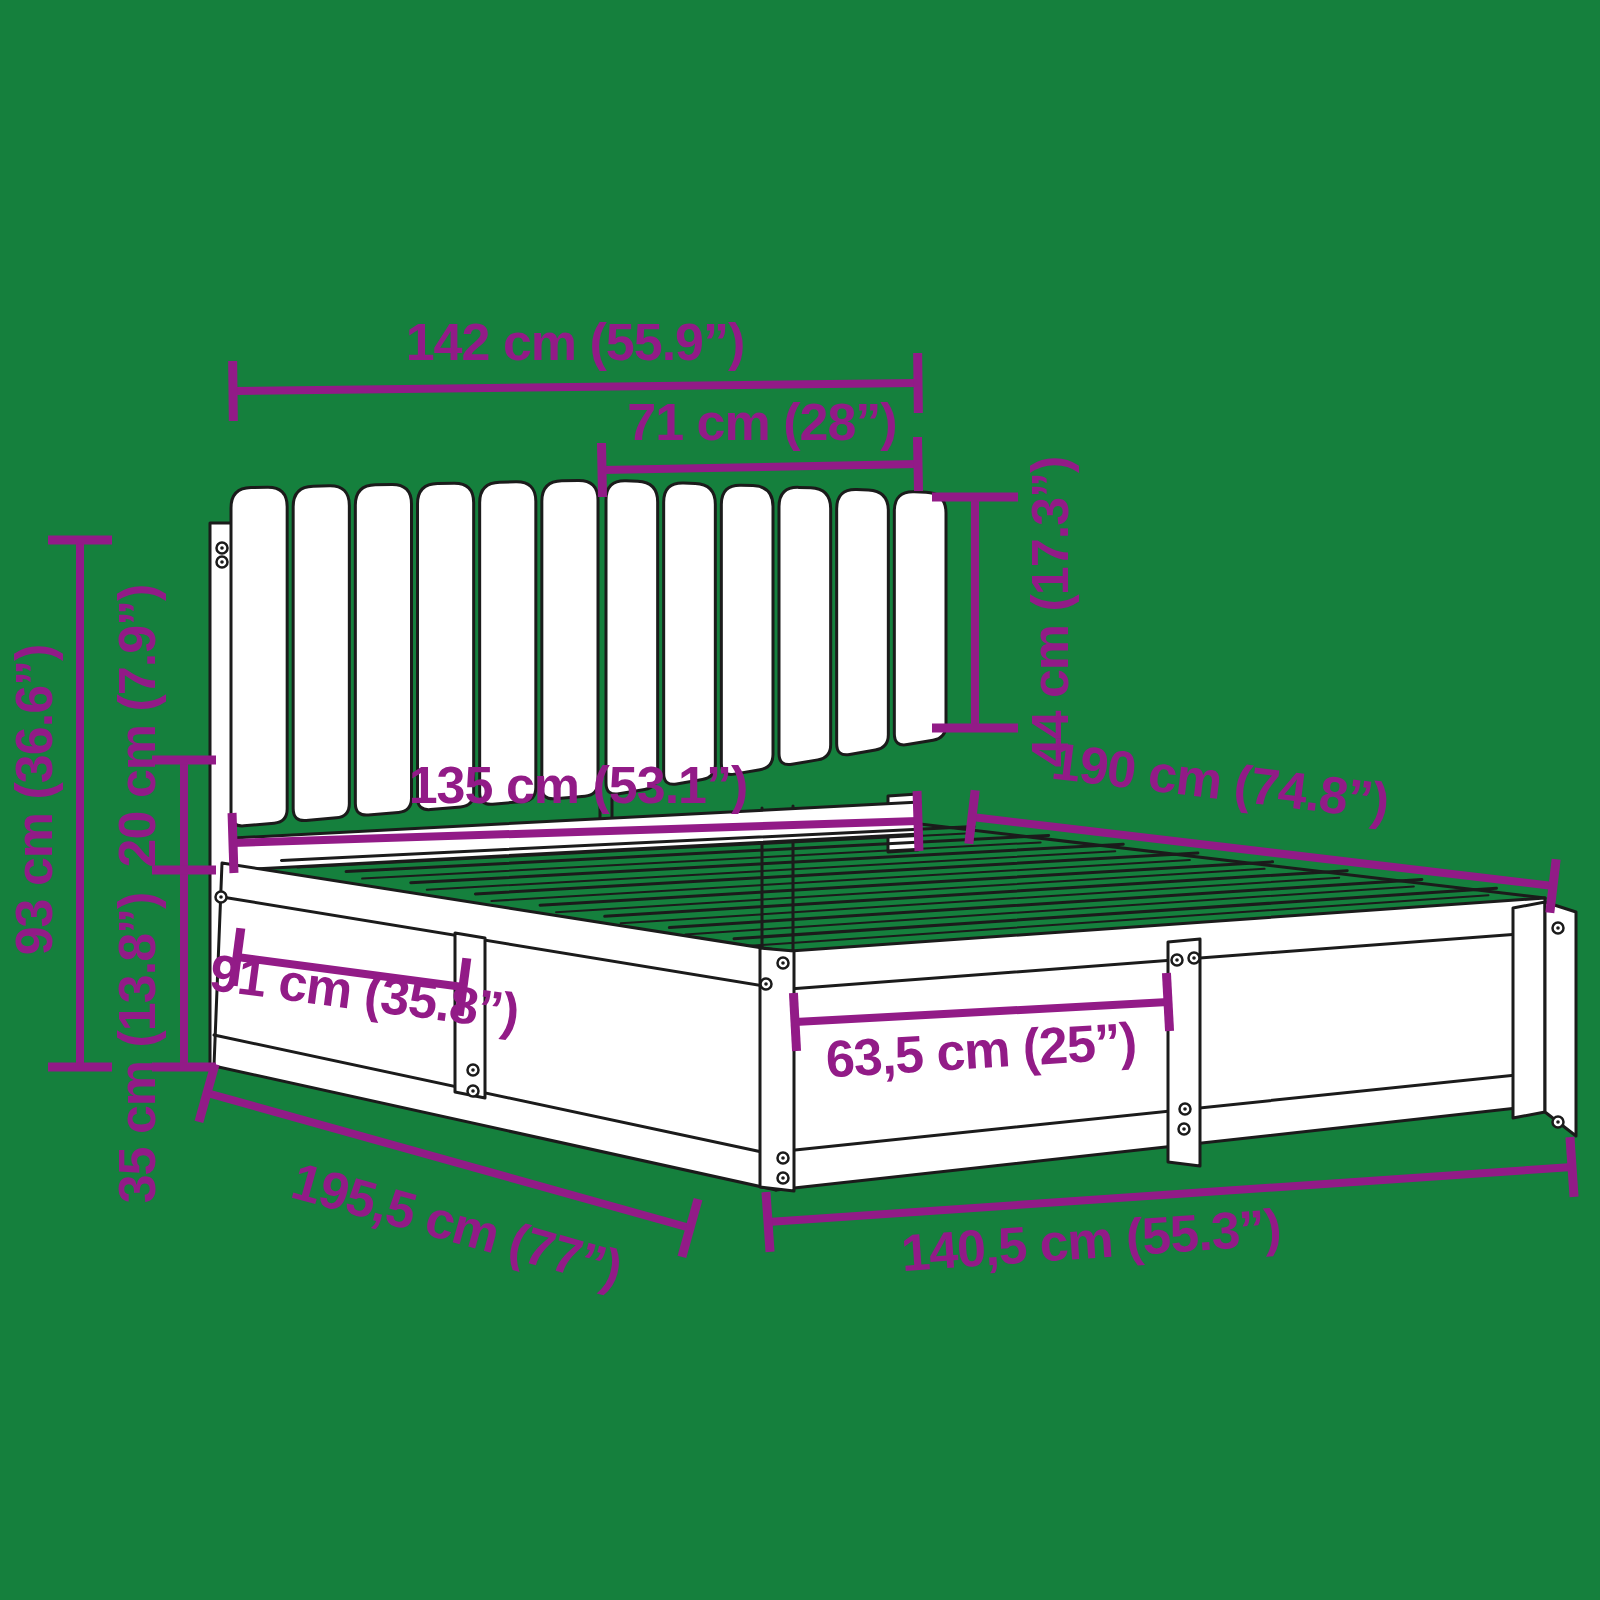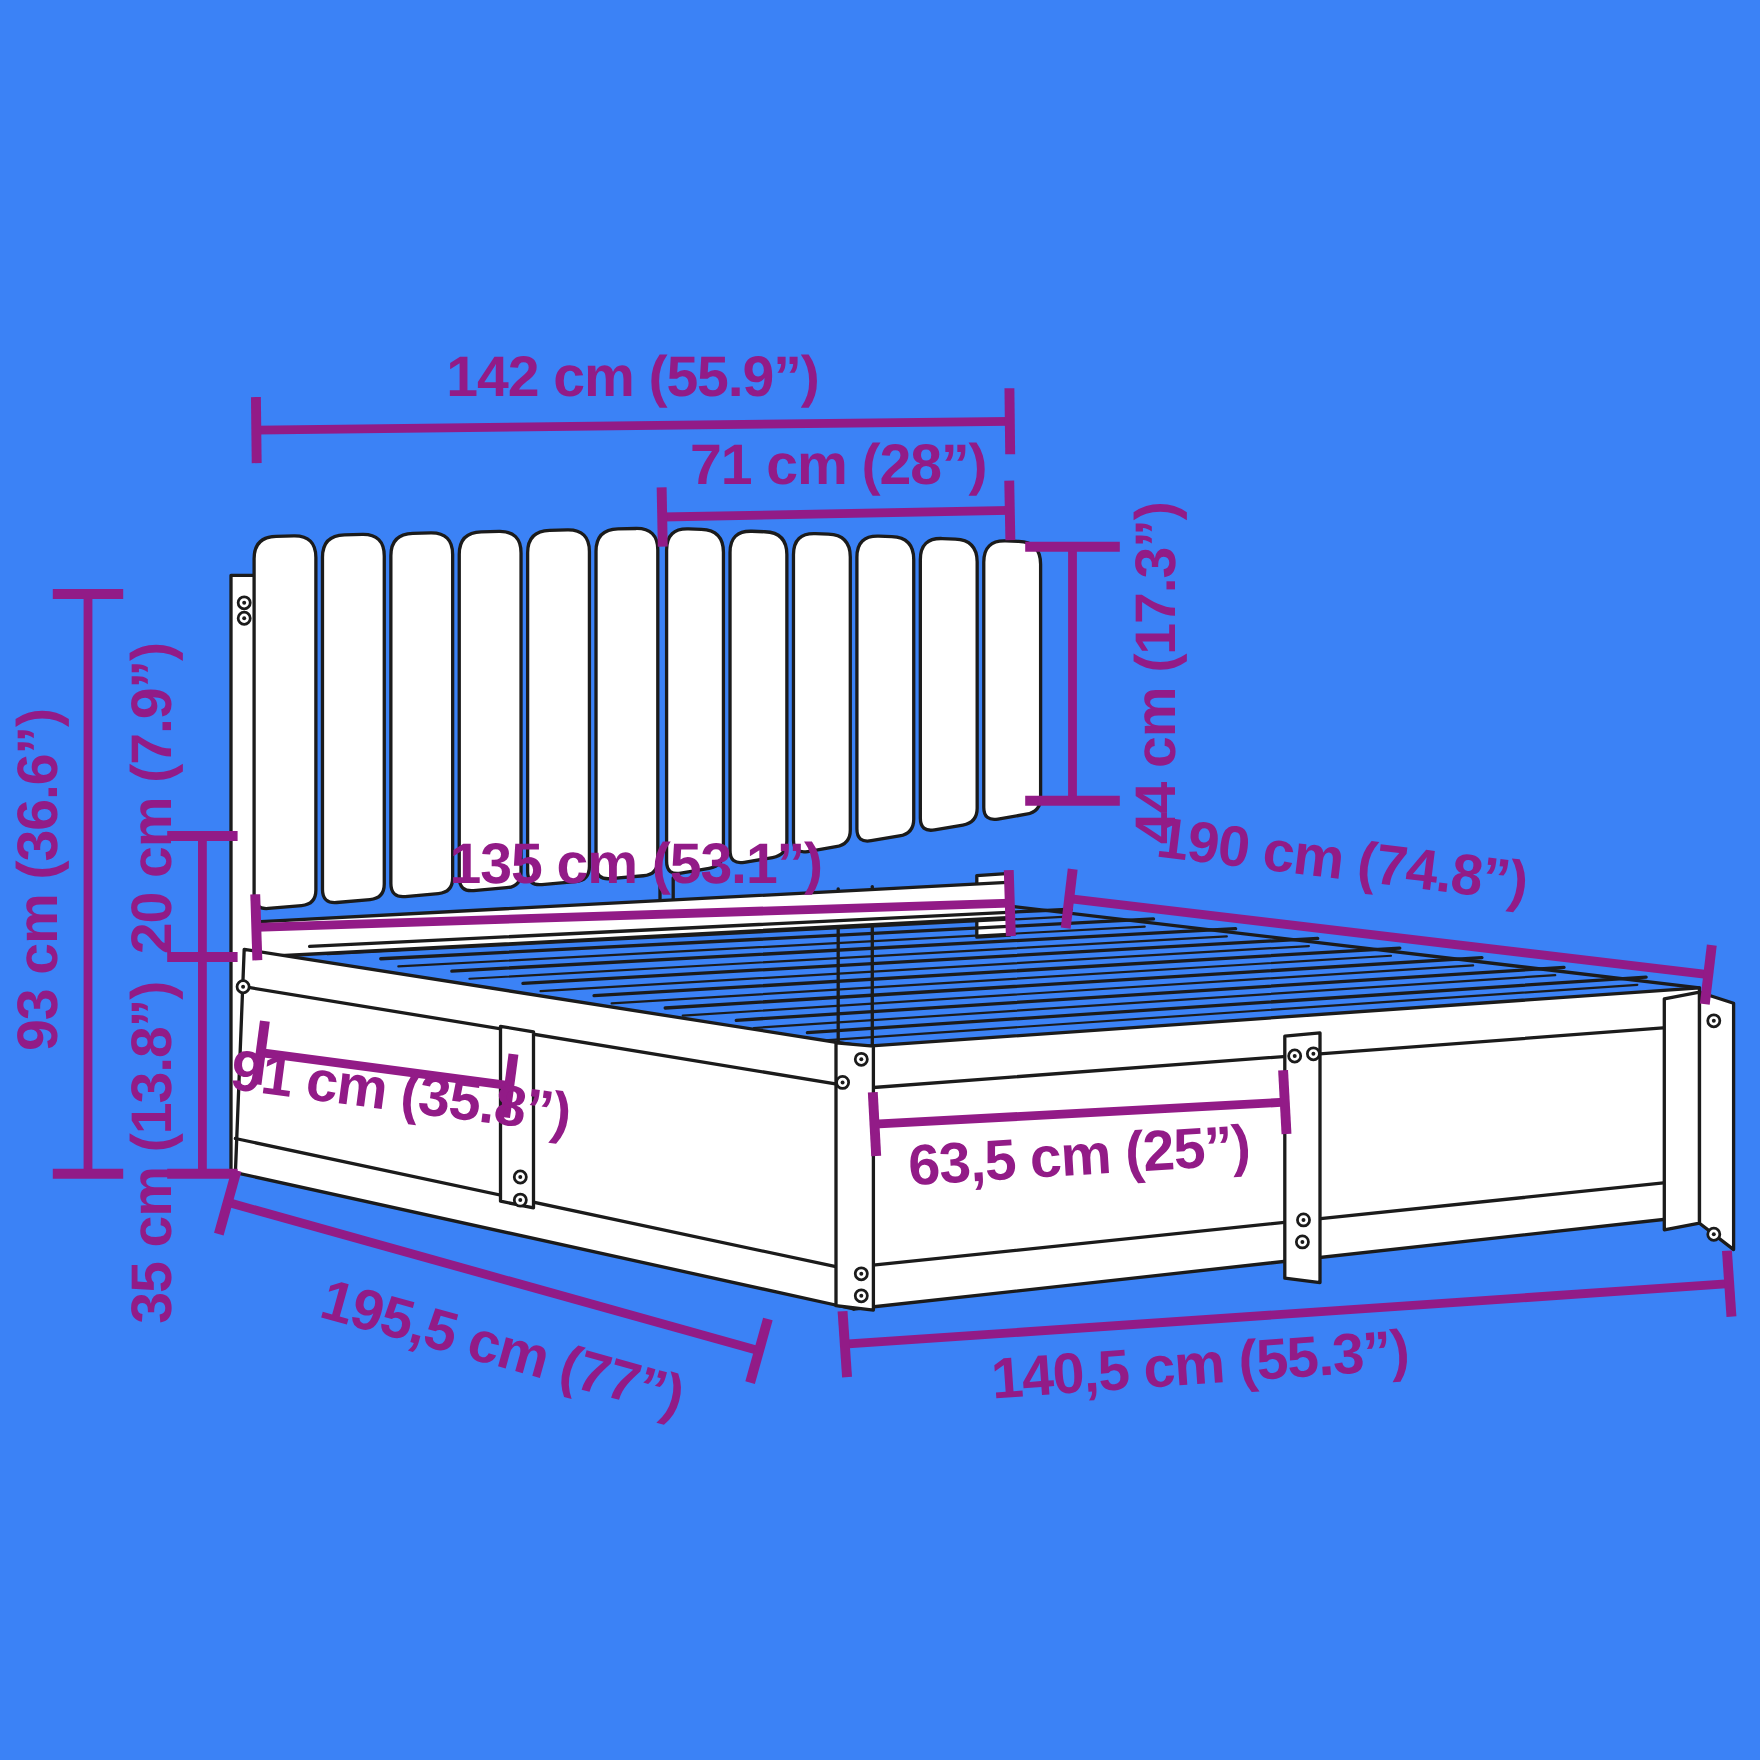--- a/index.html
+++ b/index.html
@@ -1,16 +1,16 @@
 <!DOCTYPE html>
 <html><head>
 <meta charset="utf-8">
 <style>
   html,body{margin:0;padding:0;background:#fff;}
-  .canvas{position:relative;width:1600px;height:1600px;background:#3b82f6;overflow:hidden;}
+  .canvas{position:relative;width:1600px;height:1600px;background:#15803d;overflow:hidden;}
   svg{position:absolute;left:0;top:0;}
   .dim{
     font-family:"Liberation Sans",sans-serif;
     font-weight:700;
     font-size:52px;
     letter-spacing:-1px;
     fill:#921B87;
   }
 </style>
 </head>

